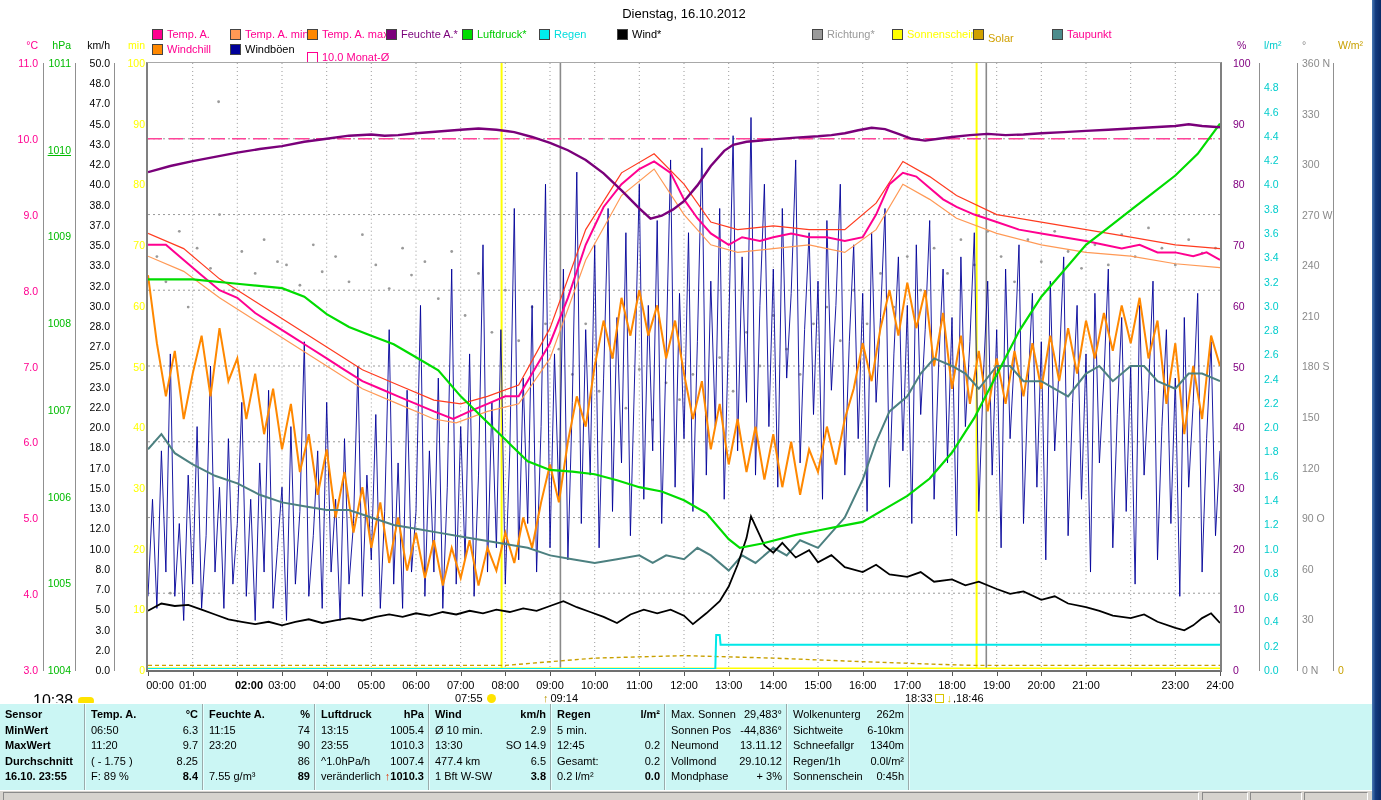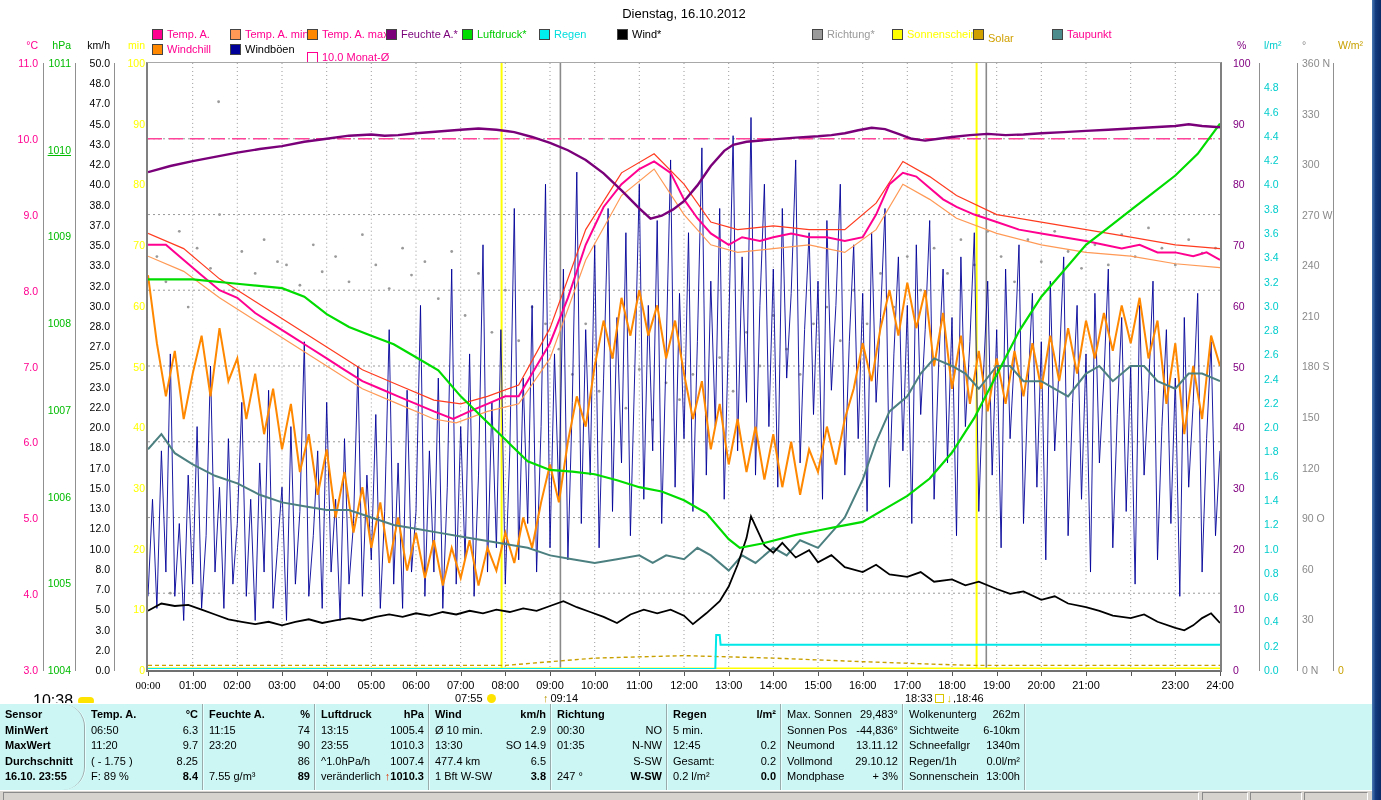--- a/index.html
+++ b/index.html
@@ -359,23 +359,23 @@
       <polyline points="0.0,607.0 567.3,607.0 568.2,573.0 571.7,573.0 572.6,582.7 1072.0,582.7" fill="none" stroke="#00E8E8" stroke-width="2"></polyline>
       <polyline points="0.0,387.0 13.4,371.8 26.8,390.8 44.7,402.1 67.0,413.5 89.3,421.1 111.7,432.5 134.0,440.1 156.3,443.9 178.7,447.7 201.0,447.7 223.3,455.3 245.7,462.8 268.0,466.6 290.3,470.4 312.7,474.2 335.0,478.0 357.3,481.8 379.7,485.6 402.0,493.2 424.3,497.0 446.7,500.8 469.0,497.0 491.3,493.2 504.7,500.8 518.1,493.2 536.0,497.0 549.4,485.6 562.8,493.2 580.7,508.4 594.1,493.2 607.5,500.8 625.3,485.6 638.7,493.2 652.1,478.0 670.0,485.6 683.4,470.4 696.8,455.3 714.7,417.3 728.1,379.4 741.5,349.0 759.3,333.9 772.7,311.1 786.1,295.9 804.0,303.5 817.4,311.1 830.8,326.3 848.7,303.5 862.1,303.5 875.5,318.7 893.3,318.7 906.7,326.3 920.1,333.9 938.0,311.1 951.4,303.5 964.8,318.7 982.7,303.5 996.1,303.5 1009.5,318.7 1027.3,326.3 1040.7,311.1 1054.1,311.1 1072.0,318.7" fill="none" stroke="#4C8080" stroke-width="2"></polyline>
       <polyline points="0.0,548.7 13.4,541.4 26.8,543.9 40.2,542.7 53.6,547.5 67.0,552.4 80.4,557.2 93.8,559.7 107.2,562.1 120.6,559.7 134.0,563.3 147.4,559.7 160.8,557.2 174.2,560.9 187.6,558.4 201.0,556.0 214.4,558.4 227.8,554.8 241.2,552.4 254.6,554.8 268.0,551.2 281.4,553.6 294.8,549.9 308.2,552.4 321.6,548.7 335.0,551.2 348.4,547.5 361.8,549.9 375.2,546.3 388.6,548.7 402.0,543.9 415.4,539.0 428.8,545.1 442.2,549.9 455.6,554.8 469.0,560.9 482.4,552.4 495.8,547.5 509.2,551.2 522.6,547.5 536.0,553.6 544.9,562.1 558.3,551.2 571.7,539.0 580.7,524.4 589.6,502.6 598.5,475.9 603.0,454.0 609.7,468.6 616.4,483.2 625.3,490.5 634.3,480.7 647.7,495.3 661.1,488.0 670.0,500.2 683.4,492.9 696.8,505.0 714.7,509.9 728.1,502.6 741.5,512.3 759.3,514.7 772.7,509.9 786.1,519.6 804.0,517.2 817.4,523.2 830.8,519.6 848.7,526.9 862.1,531.7 875.5,529.3 893.3,537.8 906.7,534.2 920.1,541.4 938.0,545.1 951.4,548.7 964.8,553.6 982.7,556.0 996.1,552.4 1009.5,559.7 1027.3,565.7 1036.3,568.2 1045.2,563.3 1054.1,556.0 1063.1,551.2 1072.0,560.9" fill="none" stroke="#000000" stroke-width="1.8"></polyline>
       <polyline points="0.0,216.8 44.7,216.8 89.3,221.1 134.0,225.5 156.3,234.1 178.7,251.5 201.0,264.5 223.3,273.1 245.7,281.8 268.0,294.8 290.3,307.8 312.7,333.9 335.0,355.5 357.3,377.2 379.7,398.9 402.0,407.6 424.3,409.3 446.7,411.9 469.0,418.0 491.3,424.9 513.7,429.2 536.0,437.9 558.3,450.9 580.7,476.9 591.8,485.6 614.2,481.3 647.7,472.6 670.0,468.3 692.3,463.9 714.7,459.6 737.0,446.6 759.3,433.6 781.7,416.2 804.0,390.2 826.3,355.5 848.7,312.2 871.0,268.8 893.3,234.1 915.7,208.1 938.0,182.1 960.3,164.8 982.7,147.4 1005.0,130.1 1027.3,112.7 1049.7,91.0 1072.0,60.7" fill="none" stroke="#00DC00" stroke-width="2.2"></polyline>
       <polyline points="0.0,109.3 22.3,103.2 44.7,98.3 67.0,94.1 89.3,89.8 111.7,86.2 134.0,83.2 156.3,78.9 178.7,75.9 201.0,72.8 223.3,71.6 236.7,72.8 250.1,72.2 268.0,70.4 290.3,68.6 312.7,66.8 330.5,65.6 348.4,66.8 366.3,69.2 384.1,74.1 402.0,80.1 419.9,87.4 437.7,97.1 455.6,110.5 473.5,127.5 491.3,145.7 502.5,156.0 513.7,153.0 524.8,146.9 536.0,138.4 549.4,122.6 562.8,103.2 576.2,88.0 585.1,81.9 598.5,78.9 625.3,76.5 647.7,74.7 670.0,73.4 683.4,72.2 696.8,70.4 710.2,67.4 723.6,64.9 737.0,66.2 750.4,71.0 763.8,75.9 777.2,77.7 790.6,75.9 804.0,74.1 821.9,72.2 839.7,71.0 857.6,72.2 875.5,71.6 893.3,70.4 915.7,69.2 938.0,68.0 960.3,66.8 982.7,65.6 1005.0,64.3 1027.3,63.1 1040.7,61.3 1054.1,63.1 1072.0,64.3" fill="none" stroke="#7A007A" stroke-width="2.4"></polyline>
     </svg>
 </div>
 
 <div id="xticks"></div>
 <div id="xlabels">
-    <div class="xlab" style="left: 148px; font-family: Liberation Serif, serif;">00:00</div>
+    <div class="xlab" style="left: 160px;">00:00</div>
     <div class="xlab" style="left: 192.667px;">01:00</div>
-    <div class="xlab" style="left: 237px;">02:00</div>
+    <div class="xlab" style="left: 249px; font-weight: bold;">02:00</div>
     <div class="xlab" style="left: 282px;">03:00</div>
     <div class="xlab" style="left: 326.667px;">04:00</div>
     <div class="xlab" style="left: 371.333px;">05:00</div>
     <div class="xlab" style="left: 416px;">06:00</div>
     <div class="xlab" style="left: 460.667px;">07:00</div>
     <div class="xlab" style="left: 505.333px;">08:00</div>
     <div class="xlab" style="left: 550px;">09:00</div>
     <div class="xlab" style="left: 594.667px;">10:00</div>
     <div class="xlab" style="left: 639.333px;">11:00</div>
     <div class="xlab" style="left: 684px;">12:00</div>
@@ -406,21 +406,21 @@
     <span class="sqicon"></span>
     <span class="dnarrow">↓</span>
     <span>,18:46</span>
 </div>
 <div id="bl-time">
   <span>10:38</span>
     <span class="cloudicon"></span>
 </div>
 
 <div id="stattable">
-    <div class="col" style="width: 86px; border-radius: 23px;">
+    <div class="col" style="width: 86px;">
       <div class="trow">
         <span class="tl bold">Sensor</span>
         <span class="tv"></span>
       </div>
       <div class="trow">
         <span class="tl bold">MinWert</span>
         <span class="tv"></span>
       </div>
       <div class="trow">
         <span class="tl bold">MaxWert</span>
@@ -516,42 +516,20 @@
       </div>
       <div class="trow">
         <span class="tl">477.4 km</span>
         <span class="tv">6.5</span>
       </div>
       <div class="trow">
         <span class="tl">1 Bft W-SW</span>
         <span class="tv bold">3.8</span>
       </div>
     </div>
-    <div class="col" style="width: 116px;">
-      <div class="trow">
-        <span class="tl bold">Richtung</span>
-        <span class="tv bold"></span>
-      </div>
-      <div class="trow">
-        <span class="tl">00:30</span>
-        <span class="tv">NO</span>
-      </div>
-      <div class="trow">
-        <span class="tl">01:35</span>
-        <span class="tv">N-NW</span>
-      </div>
-      <div class="trow">
-        <span class="tl"></span>
-        <span class="tv">S-SW</span>
-      </div>
-      <div class="trow">
-        <span class="tl">247 °</span>
-        <span class="tv bold">W-SW</span>
-      </div>
-    </div>
     <div class="col" style="width: 114px;">
       <div class="trow">
         <span class="tl bold">Regen</span>
         <span class="tv bold">l/m²</span>
       </div>
       <div class="trow">
         <span class="tl">5 min.</span>
         <span class="tv"></span>
       </div>
       <div class="trow">
@@ -601,21 +579,21 @@
       <div class="trow">
         <span class="tl">Schneefallgr</span>
         <span class="tv">1340m</span>
       </div>
       <div class="trow">
         <span class="tl">Regen/1h</span>
         <span class="tv">0.0l/m²</span>
       </div>
       <div class="trow">
         <span class="tl">Sonnenschein</span>
-        <span class="tv">13:00h</span>
+        <span class="tv">0:45h</span>
       </div>
     </div>
   </div>
 
 <div id="statusbar">
   <div class="sseg" style="left:3px;width:1194px"></div>
   <div class="sseg" style="left:1202px;width:44px"></div>
   <div class="sseg" style="left:1250px;width:50px"></div>
   <div class="sseg" style="left:1304px;width:62px"></div>
 </div>

